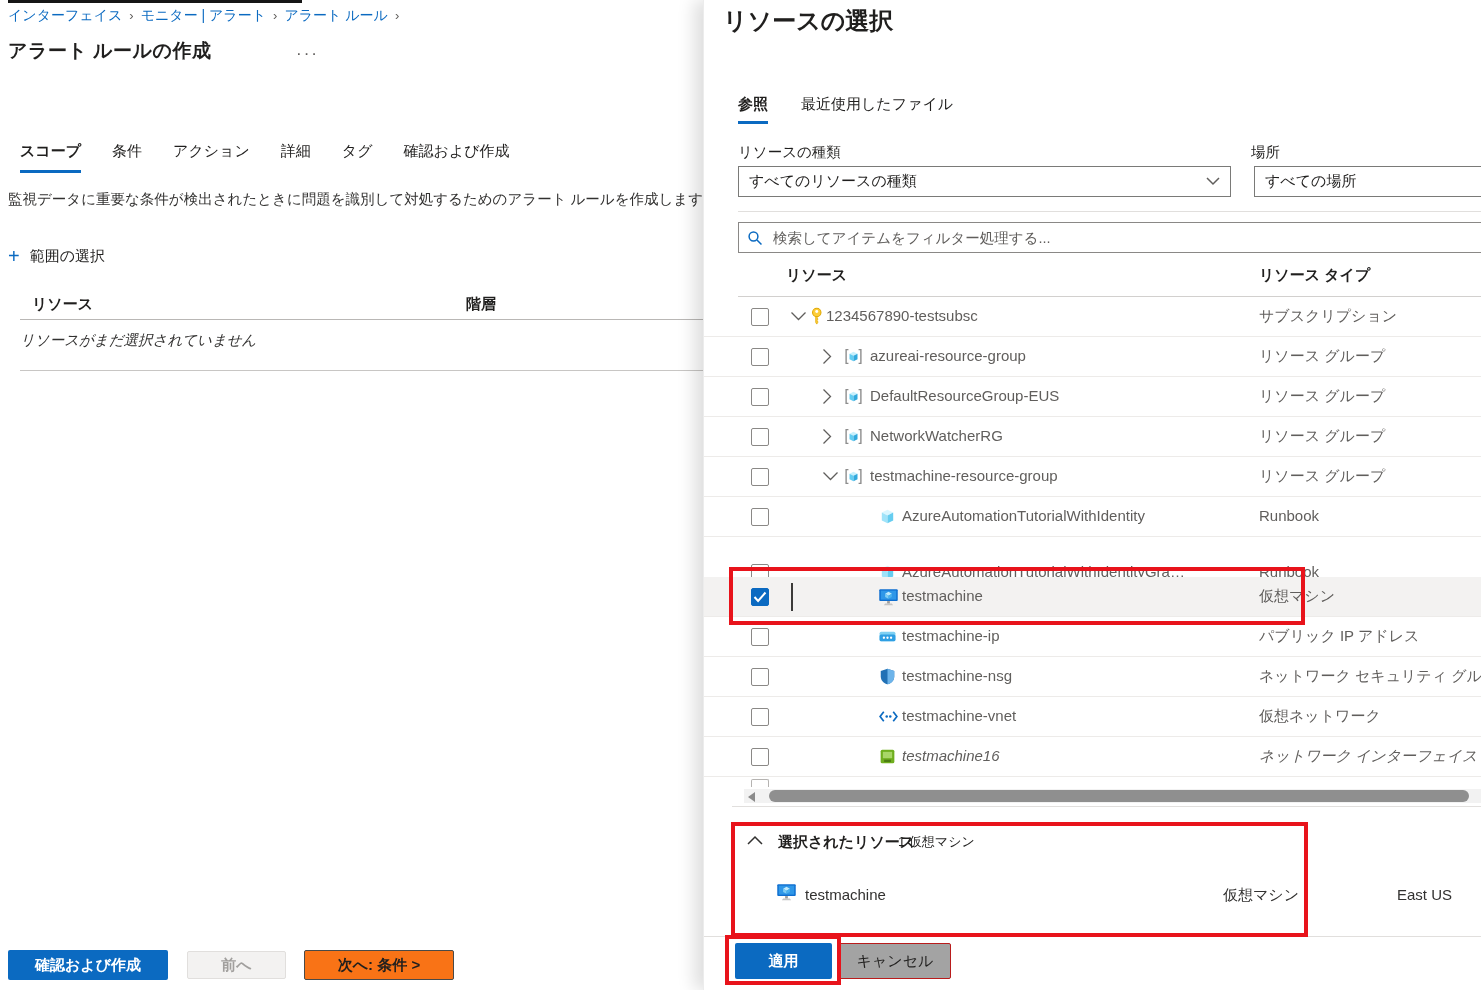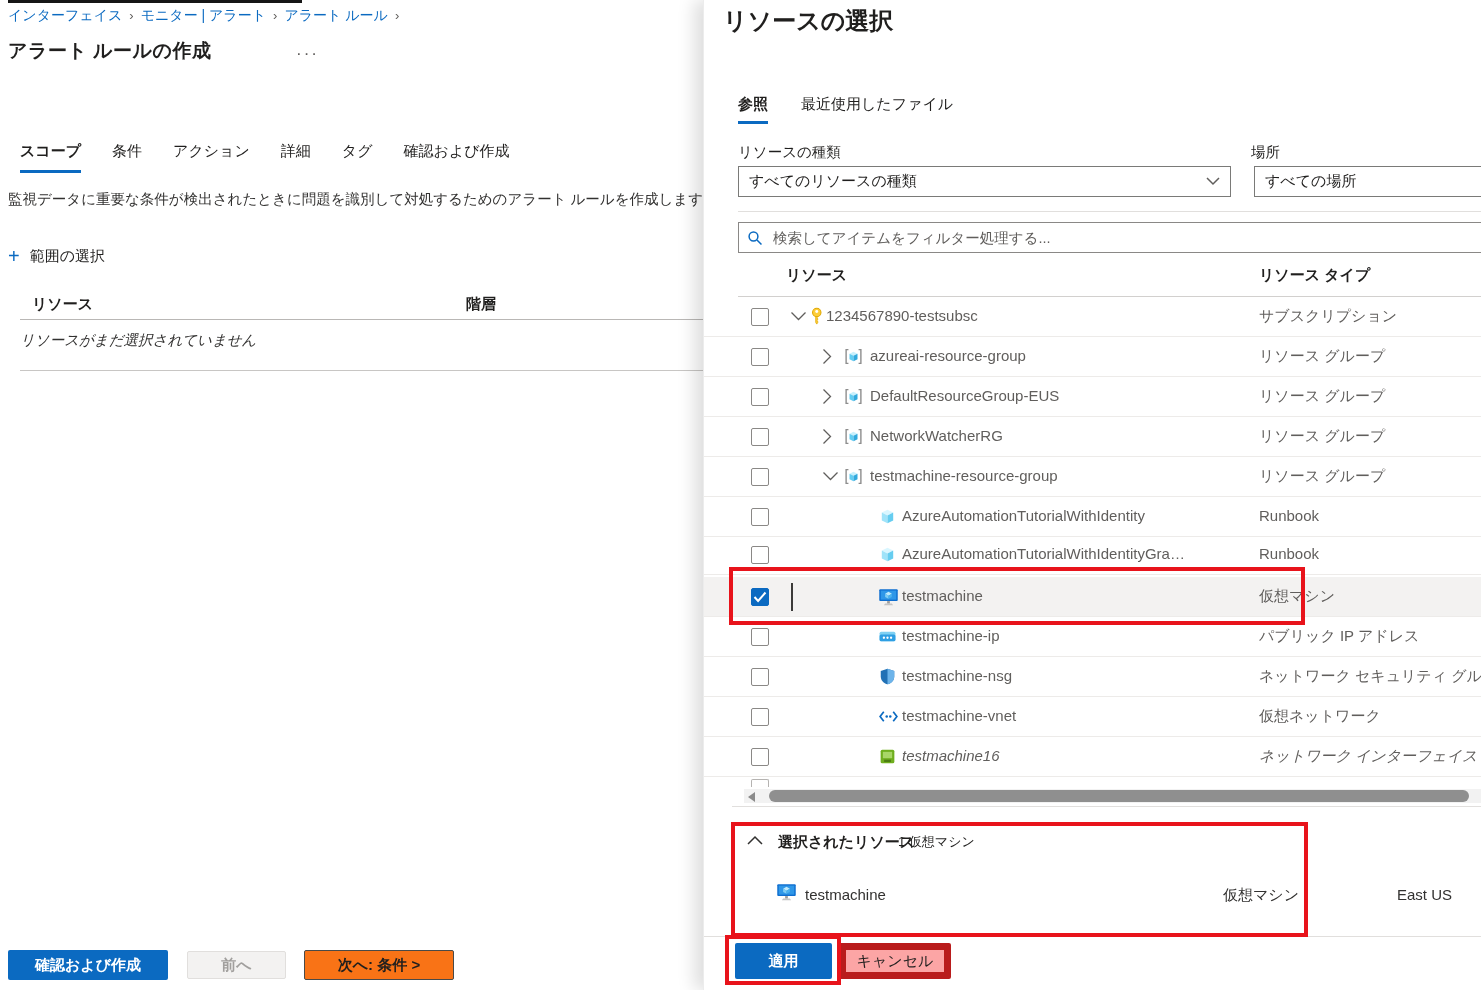--- a/index.html
+++ b/index.html
@@ -83,21 +83,21 @@
 
   #sel-chevron{left:43px;top:835px;line-height:0;cursor:pointer;}
   #sel-title{left:74px;top:833px;font-size:15px;font-weight:700;}
   #sel-count{left:194px;top:833px;font-size:13px;}
   #sel-row-icon{left:72px;top:882px;line-height:0;}
   #sel-row-name{left:101px;top:886px;font-size:15px;color:#323130;}
   #sel-row-type{left:519px;top:886px;font-size:15px;color:#323130;}
   #sel-row-loc{left:693px;top:886px;font-size:15px;color:#323130;}
   #panel-bottom-div{left:0;top:936px;width:778px;height:1px;background:#e1dfdd;}
   #btn-apply{left:31px;top:943px;width:97px;height:36px;background:#0b6ac1;color:#fff;font-weight:700;}
-  #btn-cancel{left:135px;top:943px;width:112px;height:36px;background:#fca5a5;color:#201f1e;border:7px solid #b91c1c;}
+  #btn-cancel{left:135px;top:943px;width:112px;height:36px;background:#a3a3a3;color:#201f1e;border:1px solid #b91c1c;}
 
   
   .redbox{position:absolute;border:4px solid #e8131b;box-sizing:border-box;z-index:6;pointer-events:none;}
   #red-row{left:729px;top:567px;width:576px;height:58px;}
   #red-selected{left:731px;top:822px;width:577px;height:115px;}
   #red-apply{left:725px;top:935px;width:116px;height:50px;}
 </style>
 </head>
 <body>
 
@@ -244,21 +244,21 @@
       <div class="prow" style="top: 497px;">
         <span class="cbx"></span>
         <span class="ricon" style="left: 174px;"><svg width="19" height="19" viewBox="0 0 18 18">
             <path d="M9 2.6l5.4 2.7L9 8 3.6 5.3z" fill="#d9f6ff"></path>
             <path d="M3.6 5.3L9 8v7.4l-5.4-2.7z" fill="#9fe3f9"></path>
             <path d="M14.4 5.3L9 8v7.4l5.4-2.7z" fill="#66cdf0"></path>
           </svg></span>
         <span class="rname" style="left: 198px;">AzureAutomationTutorialWithIdentity</span>
         <span class="rtype">Runbook</span>
       </div>
-      <div class="prow" style="top: 535px;">
+      <div class="prow" style="top: 553px;">
         <span class="cbx"></span>
         <span class="ricon" style="left: 174px;"><svg width="19" height="19" viewBox="0 0 18 18">
             <path d="M9 2.6l5.4 2.7L9 8 3.6 5.3z" fill="#d9f6ff"></path>
             <path d="M3.6 5.3L9 8v7.4l-5.4-2.7z" fill="#9fe3f9"></path>
             <path d="M14.4 5.3L9 8v7.4l5.4-2.7z" fill="#66cdf0"></path>
           </svg></span>
         <span class="rname" style="left: 198px;">AzureAutomationTutorialWithIdentityGra…</span>
         <span class="rtype">Runbook</span>
       </div>
       <div class="prow sel" style="top: 577px;">

